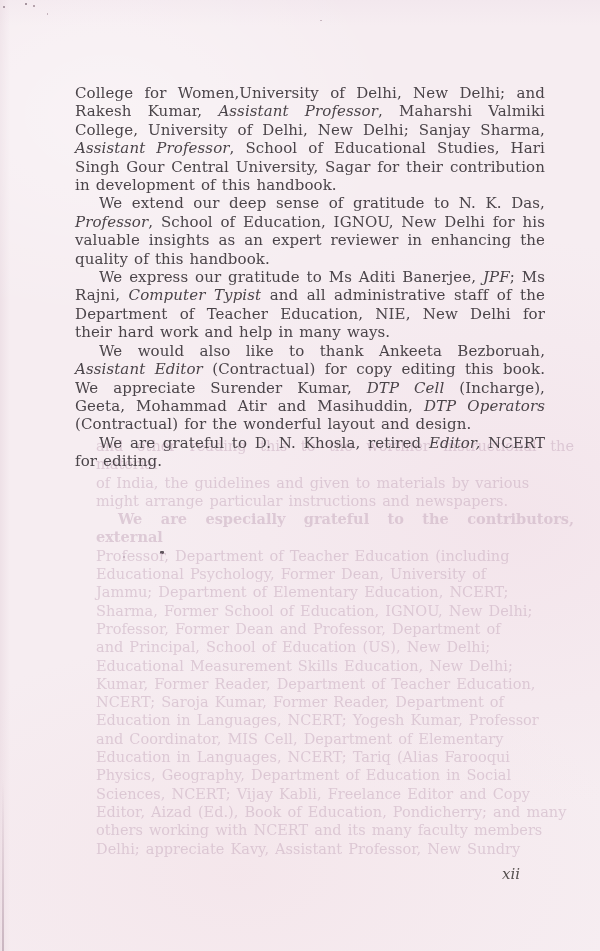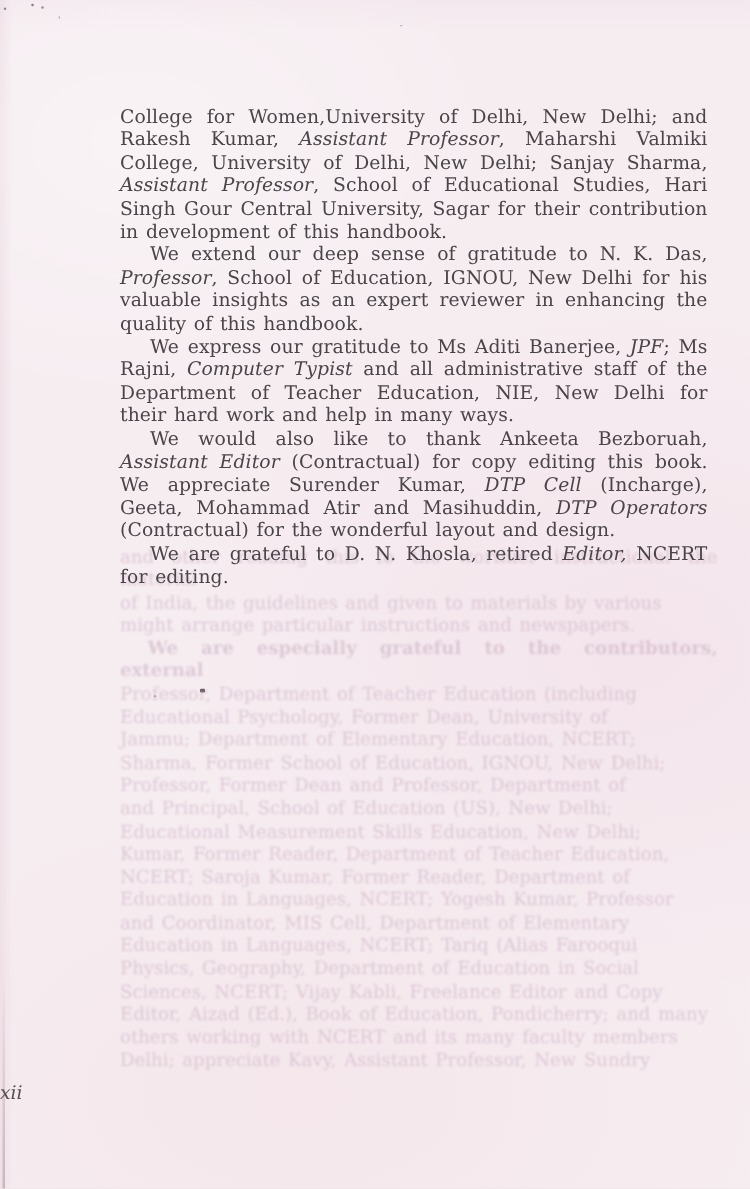--- a/index.html
+++ b/index.html
@@ -27,21 +27,21 @@
       linear-gradient(90deg, rgba(231,214,222,0.55) 0px, rgba(231,214,222,0) 10px),
       linear-gradient(180deg, rgba(238,224,233,0.4) 0px, rgba(238,224,233,0) 26px);
     pointer-events:none;
   }
   
   .edge-line{
     position:absolute;left:2px;top:780px;width:2px;height:171px;
     background:linear-gradient(180deg, rgba(210,190,200,0) 0%, rgba(198,176,188,0.55) 60%, rgba(185,162,175,0.7) 100%);
   }
   .main-text{
-    position:absolute;left:96px;top:84px;width:470px;
+    position:absolute;left:75px;top:84px;width:470px;
     color:var(--ink);
     font-size:15px;line-height:18.4px;
     text-align:justify;
     letter-spacing:0.1px;
     word-spacing:1.2px;
   }
   .main-text p{margin:0;}
   .main-text p.indent{text-indent:24px;}
   .main-text em{font-style:italic;}
   .bleed{
@@ -51,21 +51,21 @@
     font-size:14.5px;line-height:18.3px;
     text-align:justify;
     word-spacing:1.5px;
     filter:blur(0.7px);
     pointer-events:none;
   }
   .bleed p{margin:0;}
   .bleed p.b-indent{text-indent:22px;font-weight:bold;}
   .page-number{
     position:absolute;top:865px;left:0;width:520px;
-    text-align:left;
+    text-align:right;
     font-style:italic;
     font-size:15px;
     color:var(--pagenum);
   }
   .speck{position:absolute;border-radius:50%;}
   .speck.s1{left:25px;top:3px;width:2px;height:2px;background:#8d7884;}
   .speck.s2{left:33px;top:5px;width:2px;height:2px;background:#a08b96;}
   .speck.s3{left:3px;top:6px;width:2px;height:2px;background:#998490;}
   .speck.s4{left:47px;top:13px;width:1px;height:2px;background:#b5a0ab;}
   .speck.s5{left:160px;top:551px;width:4px;height:3px;background:#5f555c;border-radius:1px;}

